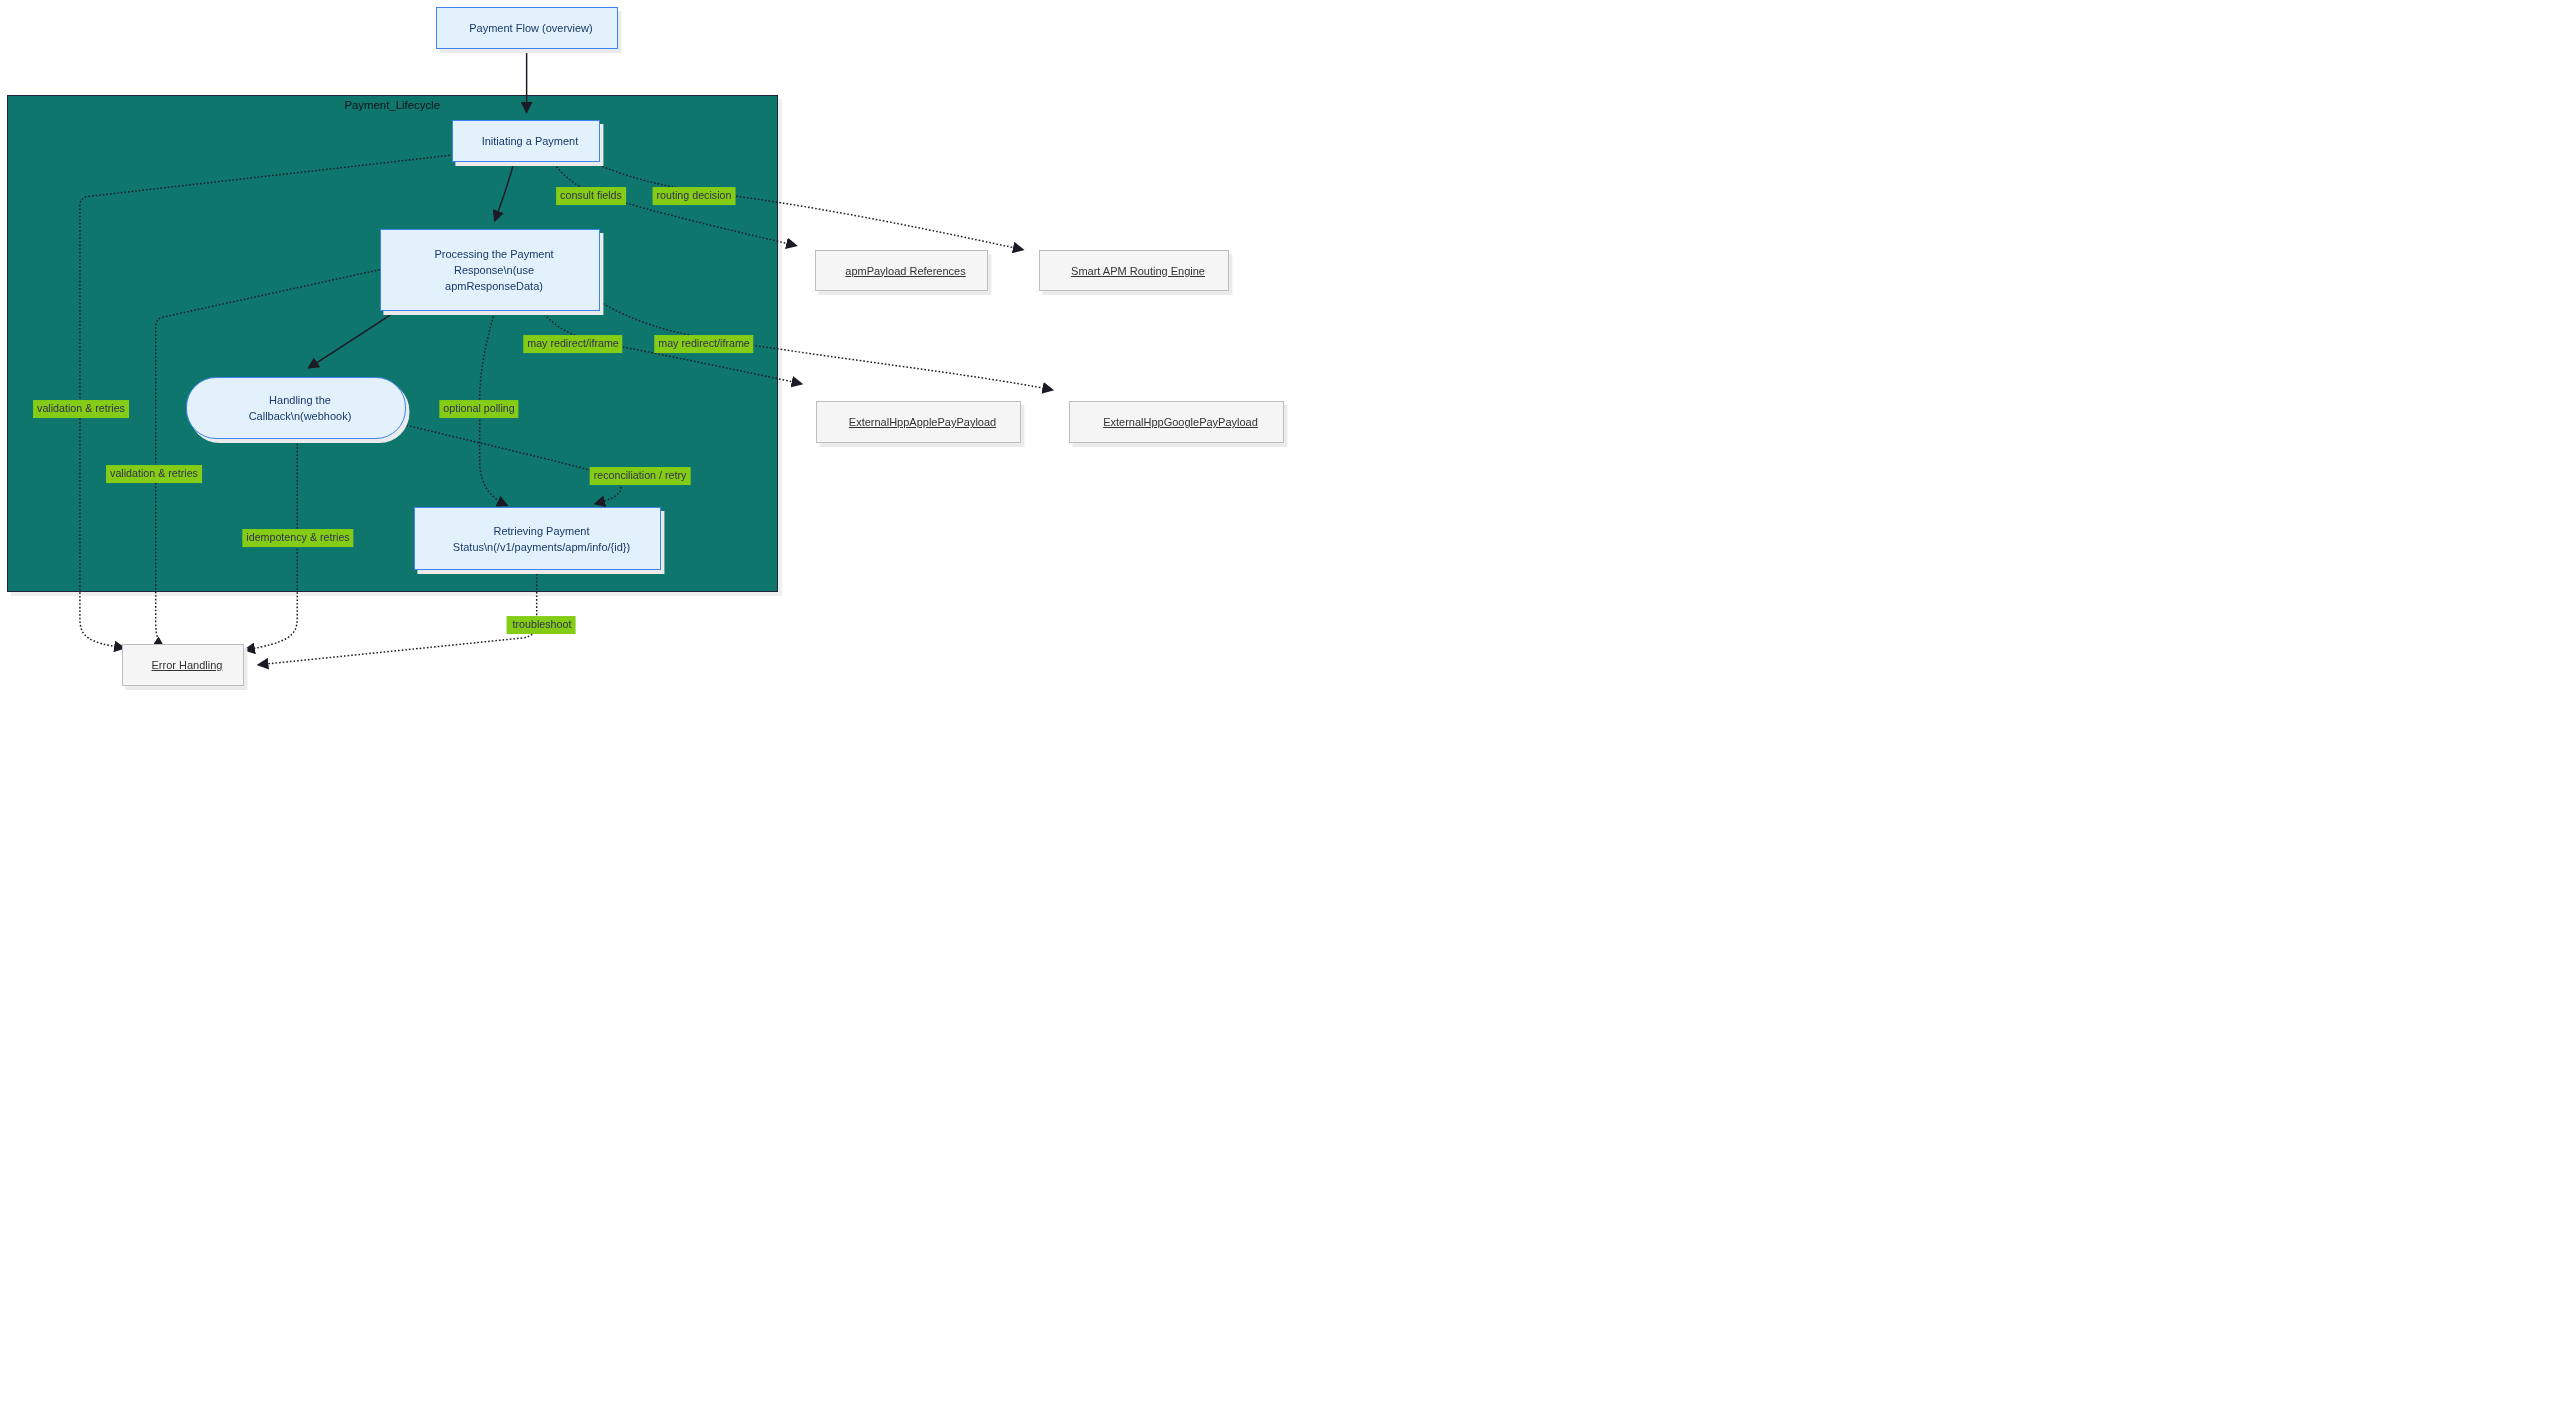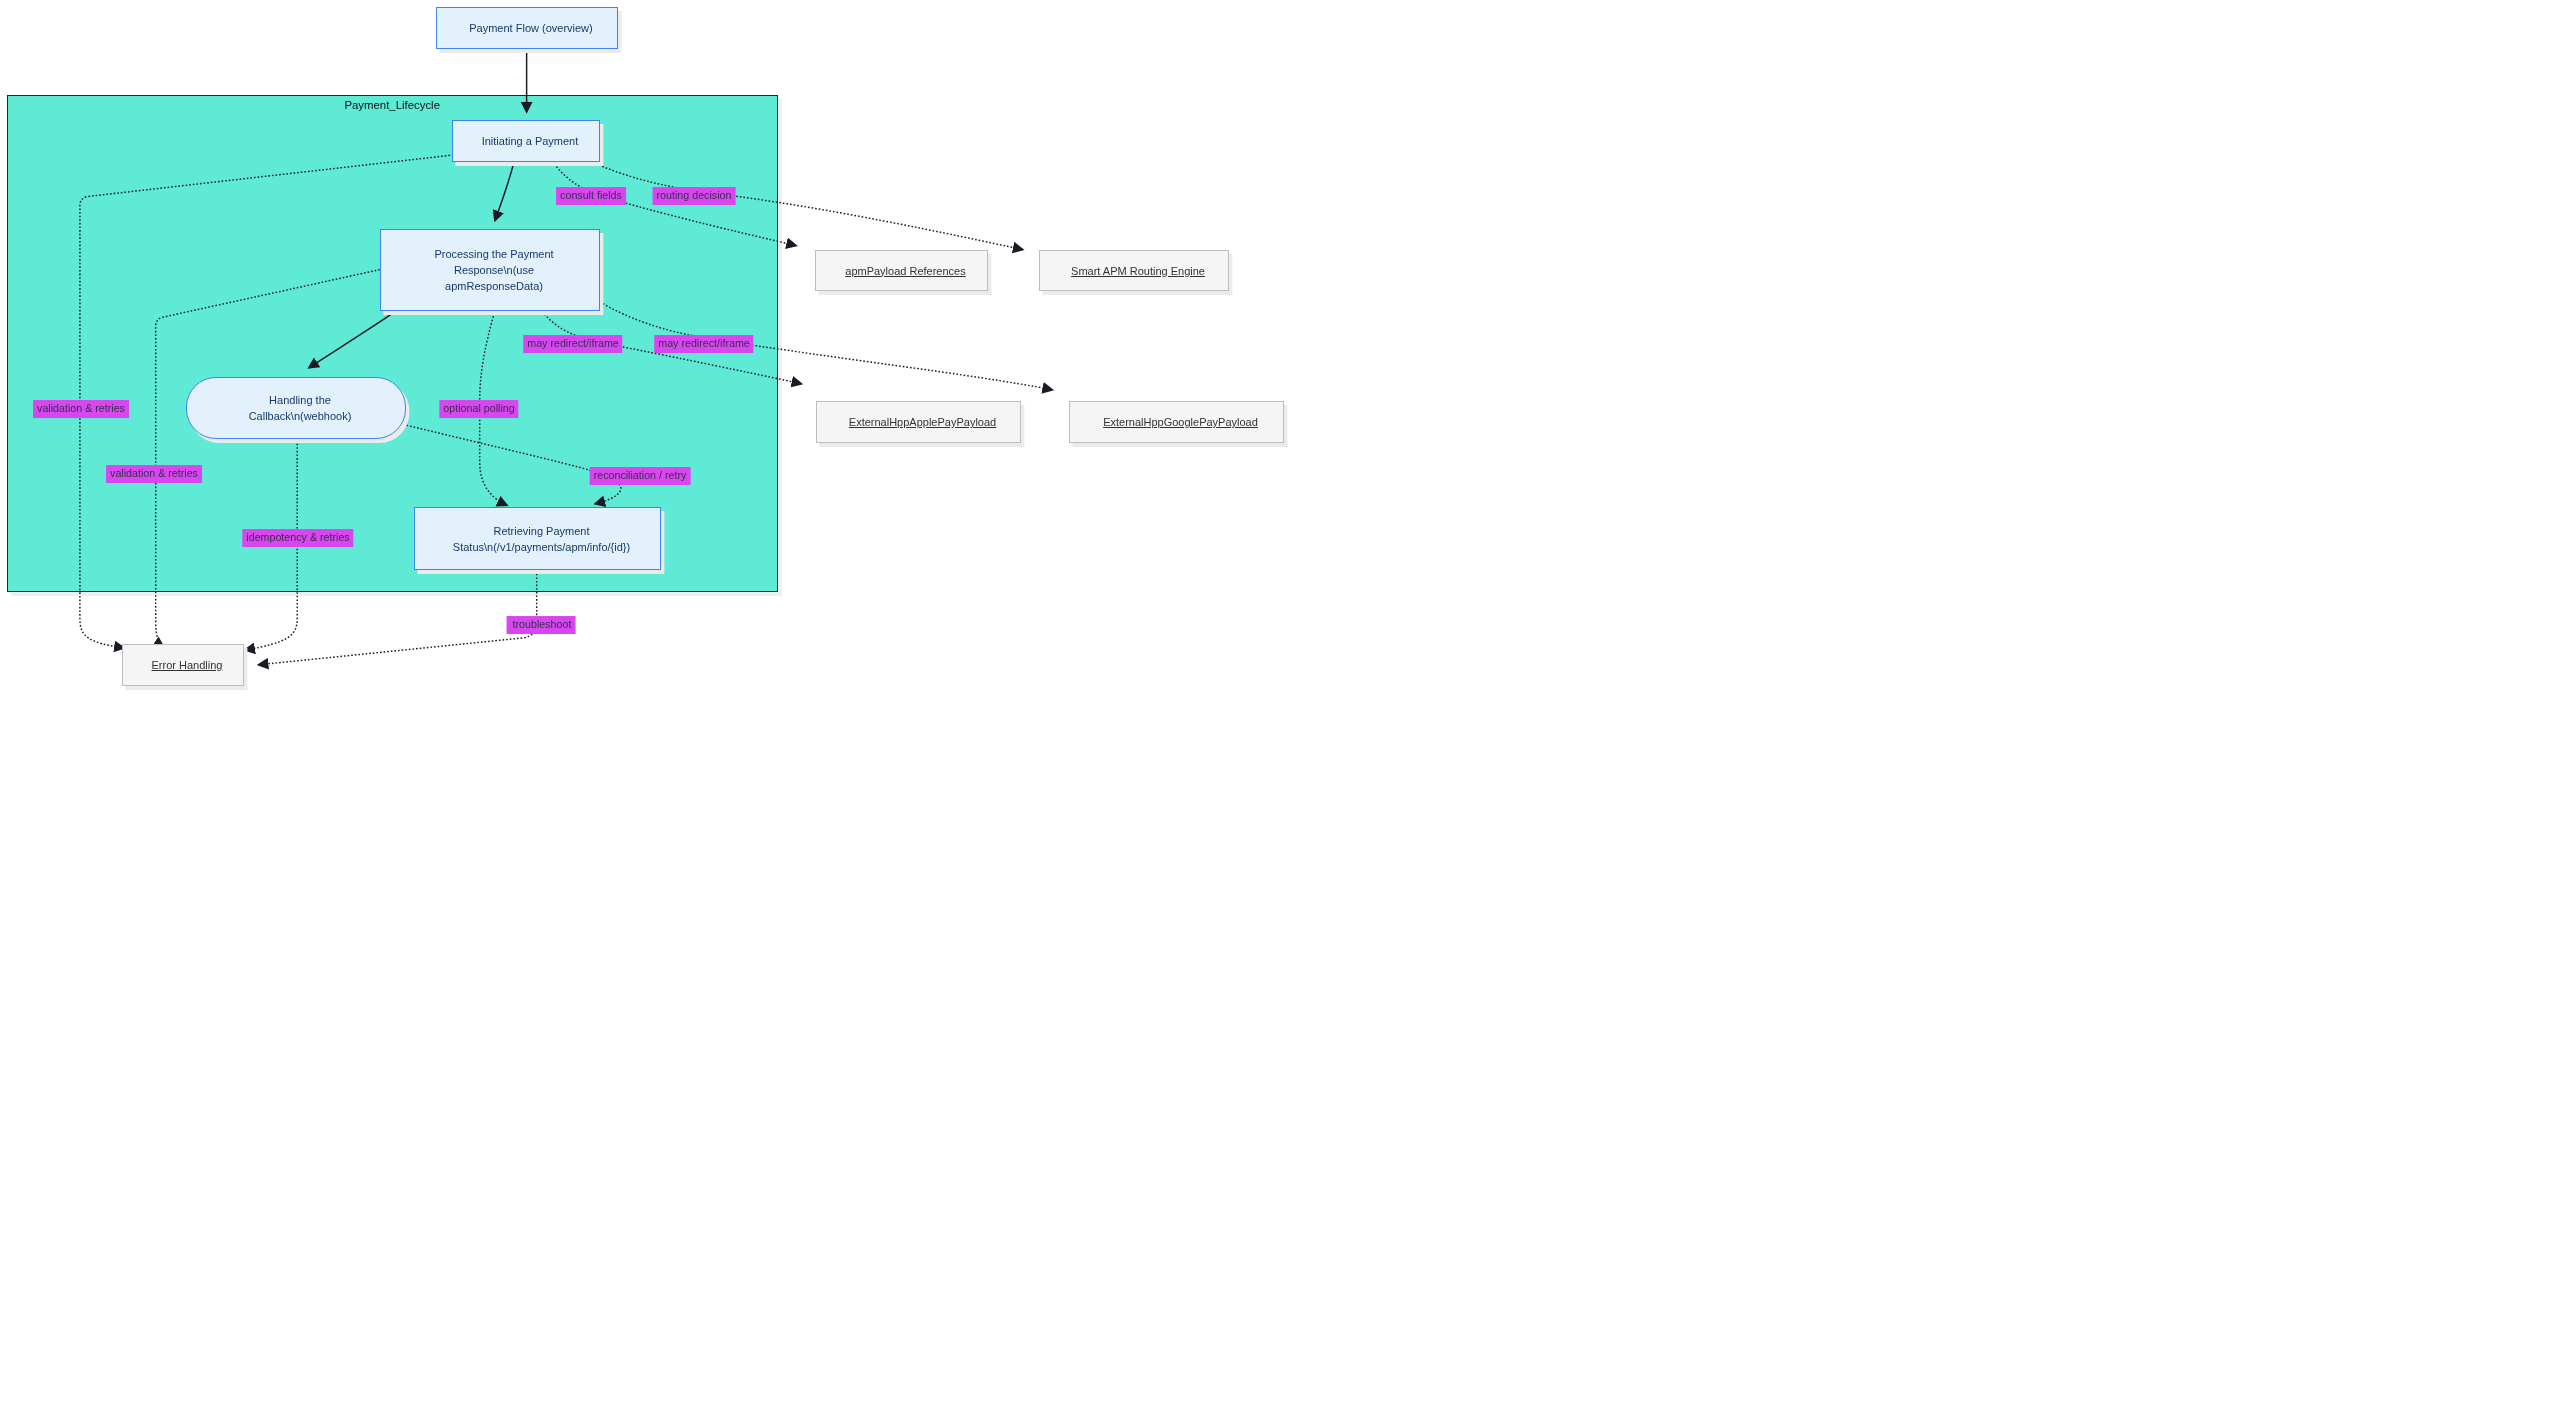--- a/index.html
+++ b/index.html
@@ -2,21 +2,21 @@
 <html style="font-size:10.7px"><head>
 <meta charset="utf-8">
 <style>
   html,body{margin:0;padding:0;background:#ffffff;}
   body{font-family:"Liberation Sans", sans-serif;}
   .stage{position:relative;width:1288px;height:713px;background:#ffffff;overflow:hidden;}
   .edges{position:absolute;left:0;top:0;width:1288px;height:713px;}
 
   .cluster{
     position:absolute;left:6.7px;top:95px;width:771px;height:497px;
-    background:#5eead4;border:1.7px solid #23233b;box-sizing:border-box;
+    background:#0f766e;border:1.7px solid #23233b;box-sizing:border-box;
     box-shadow:4px 4px 0 0 #efefef;
   }
   .cluster-label{
     position:absolute;left:0;right:0;top:3.4px;text-align:center;
     font-size:11.4px;color:#111118;
   }
 
   .node{
     position:absolute;display:flex;flex-direction:column;justify-content:center;
     align-items:center;text-align:center;box-sizing:border-box;
@@ -26,21 +26,21 @@
   }
   .node.blue{
     background:#e3f1fd;border:1.3px solid #3e83f1;color:#173a6a;
   }
   .node.gray{
     background:#f5f5f5;border:1px solid #bdbdbd;color:#333333;text-decoration:underline;
   }
 
   .edge-label{
     position:absolute;transform:translate(-50%,-50%);
-    background:#d946ef;color:#32324e;font-size:10.7px;line-height:1.3;
+    background:#84cc16;color:#32324e;font-size:10.7px;line-height:1.3;
     padding:2px 4px;white-space:nowrap;
   }
 </style>
 </head>
 <body>
 
 <div class="stage">
 
   <div class="cluster">
     <div class="cluster-label">Payment_Lifecycle</div>

